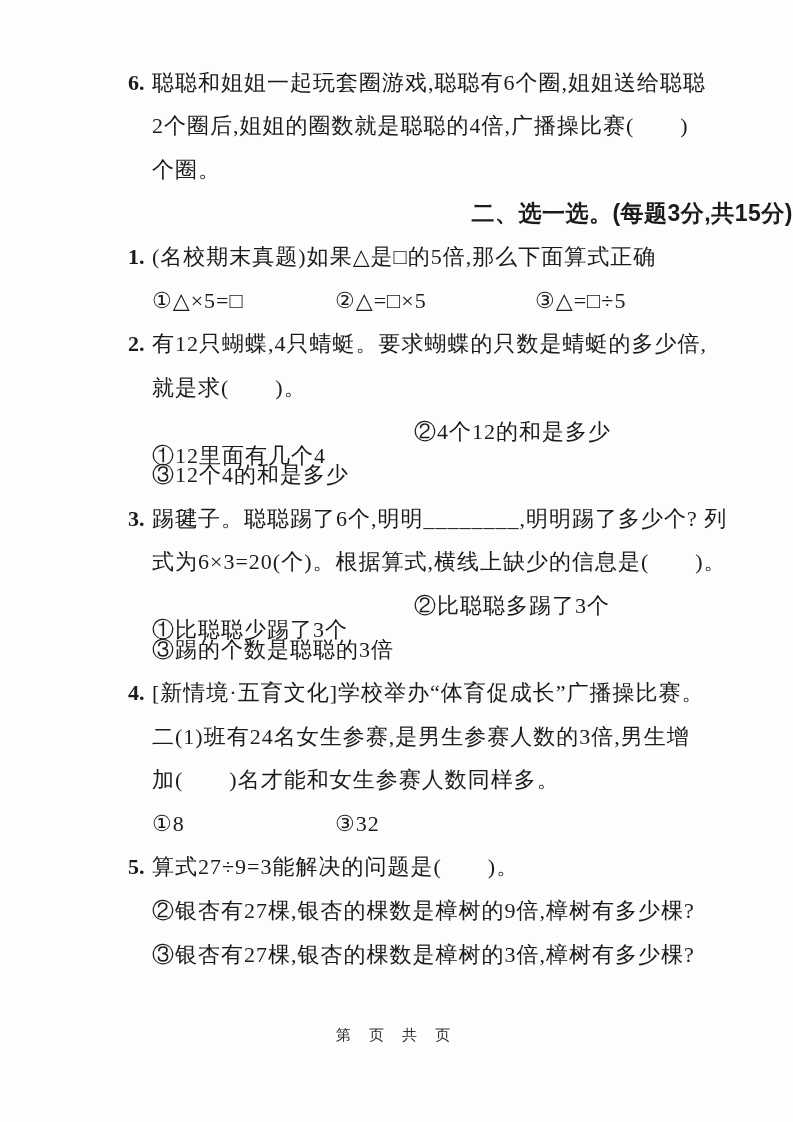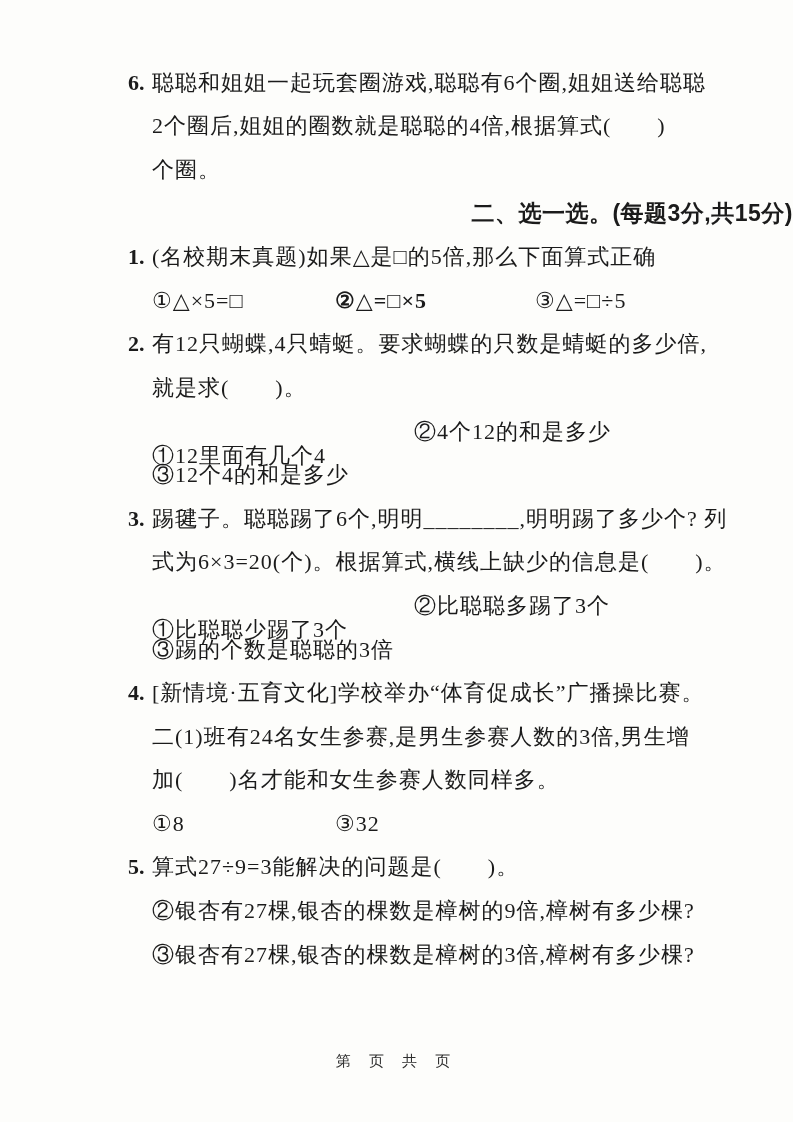--- a/index.html
+++ b/index.html
@@ -33,46 +33,46 @@
   .cont { margin-left: 152px; }
   .header-row {
     margin-left: 95px;
     font-family: Liberation Sans, sans-serif;
     font-weight: bold;
     font-size: 23px;
     letter-spacing: 0.5px;
     justify-content: flex-end;
   }
   .col-a  { width: 183px; flex: none; }
-  .col-b  { width: 200px; flex: none; font-weight: bold; }
+  .col-b  { width: 200px; flex: none; }
   .col-wide { width: 262px; flex: none; margin-top: 48px; }
   .footer {
     position: absolute;
-    top: 1052px;
+    top: 1026px;
     left: 0;
     width: 100%;
     text-align: center;
     font-family: "Liberation Sans", "DejaVu Sans", sans-serif;
     font-size: 15px;
     letter-spacing: 7px;
     color: #2e2e2e;
   }
 </style>
 </head>
 <body>
 
 <div class="sheet">
   <div class="content">
 
     <div class="row q-start">
       <span class="q-num">6.</span>
       <span>聪聪和姐姐一起玩套圈游戏,聪聪有6个圈,姐姐送给聪聪</span>
     </div>
     <div class="row cont">
-      <span>2个圈后,姐姐的圈数就是聪聪的4倍,根据算式(　　)</span>
+      <span>2个圈后,姐姐的圈数就是聪聪的4倍,广播操比赛(　　)</span>
     </div>
     <div class="row cont">
       <span>个圈。</span>
     </div>
 
     <div class="row header-row">
       <span>二、选一选。(每题3分,共15分)</span>
     </div>
 
     <div class="row q-start">

